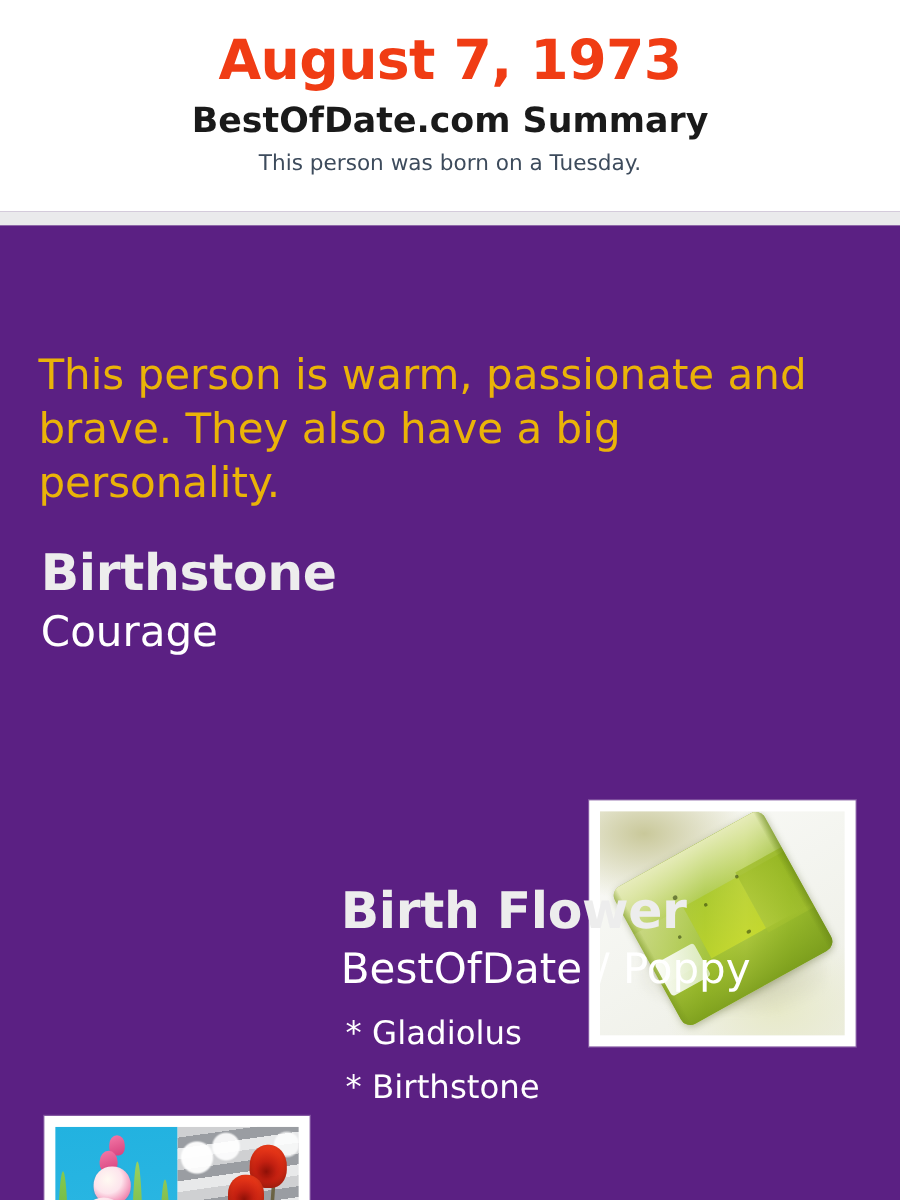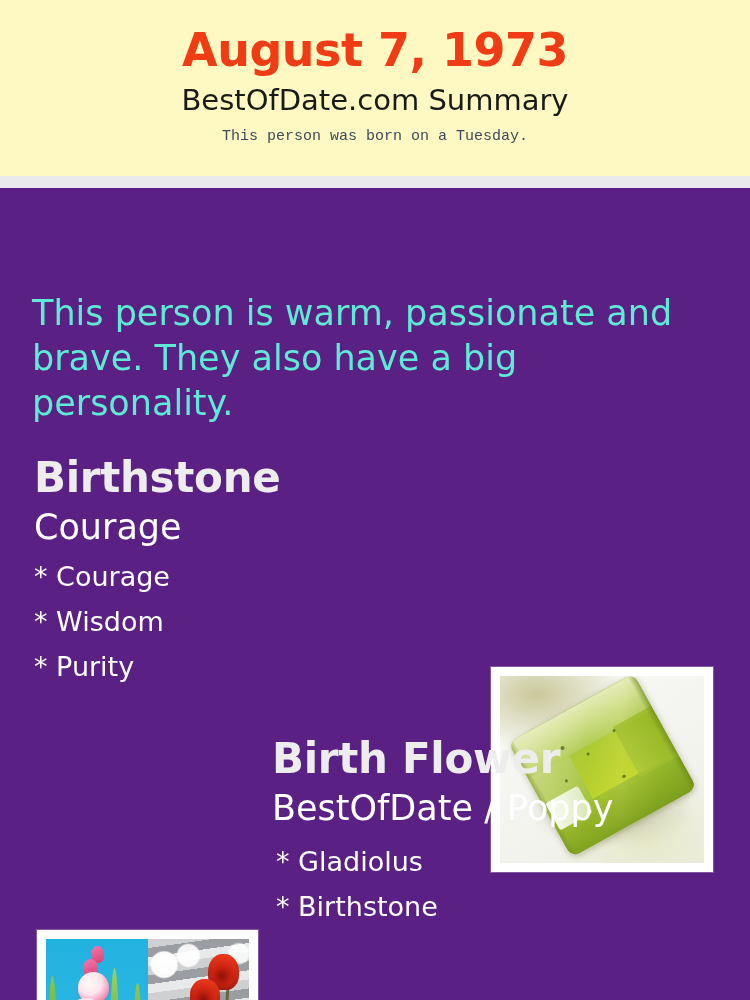--- a/index.html
+++ b/index.html
@@ -10,49 +10,48 @@
     width: 750px;
     height: 1000px;
     background: #5b2083;
     font-family: "DejaVu Sans", "Liberation Sans", sans-serif;
     overflow: hidden;
     position: relative;
   }
 
   
   .header {
-    background: #fef9c3;
+    background: #ffffff;
     width: 750px;
     height: 176px;
     box-sizing: border-box;
     text-align: center;
     padding-top: 22px;
   }
   .header-date {
     font-size: 46px;
     font-weight: 700;
     color: #f03c14;
     letter-spacing: -0.5px;
     line-height: 56px;
     margin: 0;
   }
   .header-site {
     font-size: 29px;
-    font-weight: 400;
+    font-weight: 700;
     color: #1a1a1a;
     line-height: 40px;
     margin: 2px 0 0 0;
   }
   .header-sub {
-    font-size: 15px;
+    font-size: 18px;
     font-weight: 400;
     color: #3d4b5c;
     line-height: 32px;
     margin: 1px 0 0 0;
-    font-family: Liberation Mono, monospace;
   }
   .divider-strip {
     width: 750px;
     height: 12px;
     background: #eaeaec;
   }
 
   
   .body-purple {
     width: 750px;
@@ -72,21 +71,21 @@
     line-height: 54px;
     letter-spacing: -0.3px;
   }
   .sign-desc {
     position: absolute;
     left: 32px;
     top: 103px;
     width: 660px;
     font-size: 35px;
     font-weight: 400;
-    color: #5eead4;
+    color: #eab308;
     line-height: 45px;
   }
 
   
   .stone-block {
     position: absolute;
     left: 34px;
     top: 264px;
     width: 440px;
   }
@@ -261,21 +260,21 @@
   .poppy-flower {
     position: absolute;
     border-radius: 48% 48% 42% 42%;
     background: radial-gradient(circle at 45% 62%, #8e1007 0%, #c42011 30%, #e23317 62%, #f4491f 100%);
     box-shadow: inset 0 -3px 5px rgba(90,10,5,0.5);
   }
 
   
   .flower-block {
     position: absolute;
-    left: 272px;
+    left: 284px;
     top: 545px;
     width: 440px;
   }
   .flower-block .block-heading { text-align: left; }
   .flower-block .trait-list { margin-top: 10px; padding-left: 4px; }
 </style>
 </head>
 <body>
 
 <div class="header">
@@ -285,25 +284,20 @@
 </div>
 <div class="divider-strip"></div>
 
 <div class="body-purple">
 
   <div class="sign-desc">This person is warm, passionate and brave. They also have a big personality.</div>
 
   <div class="stone-block">
     <div class="block-heading">Birthstone</div>
     <div class="block-subheading">Courage</div>
-    <ul class="trait-list">
-      <li>* Courage</li>
-      <li>* Wisdom</li>
-      <li>* Purity</li>
-    </ul>
   </div>
 
   <div class="photo-frame frame-gem">
     <div class="photo-inner">
       <div class="gem-scene">
         <div class="gem-shadow"></div>
         <div class="gem-body">
           <div class="facet f1"></div>
           <div class="facet f2"></div>
           <div class="facet f3"></div>

